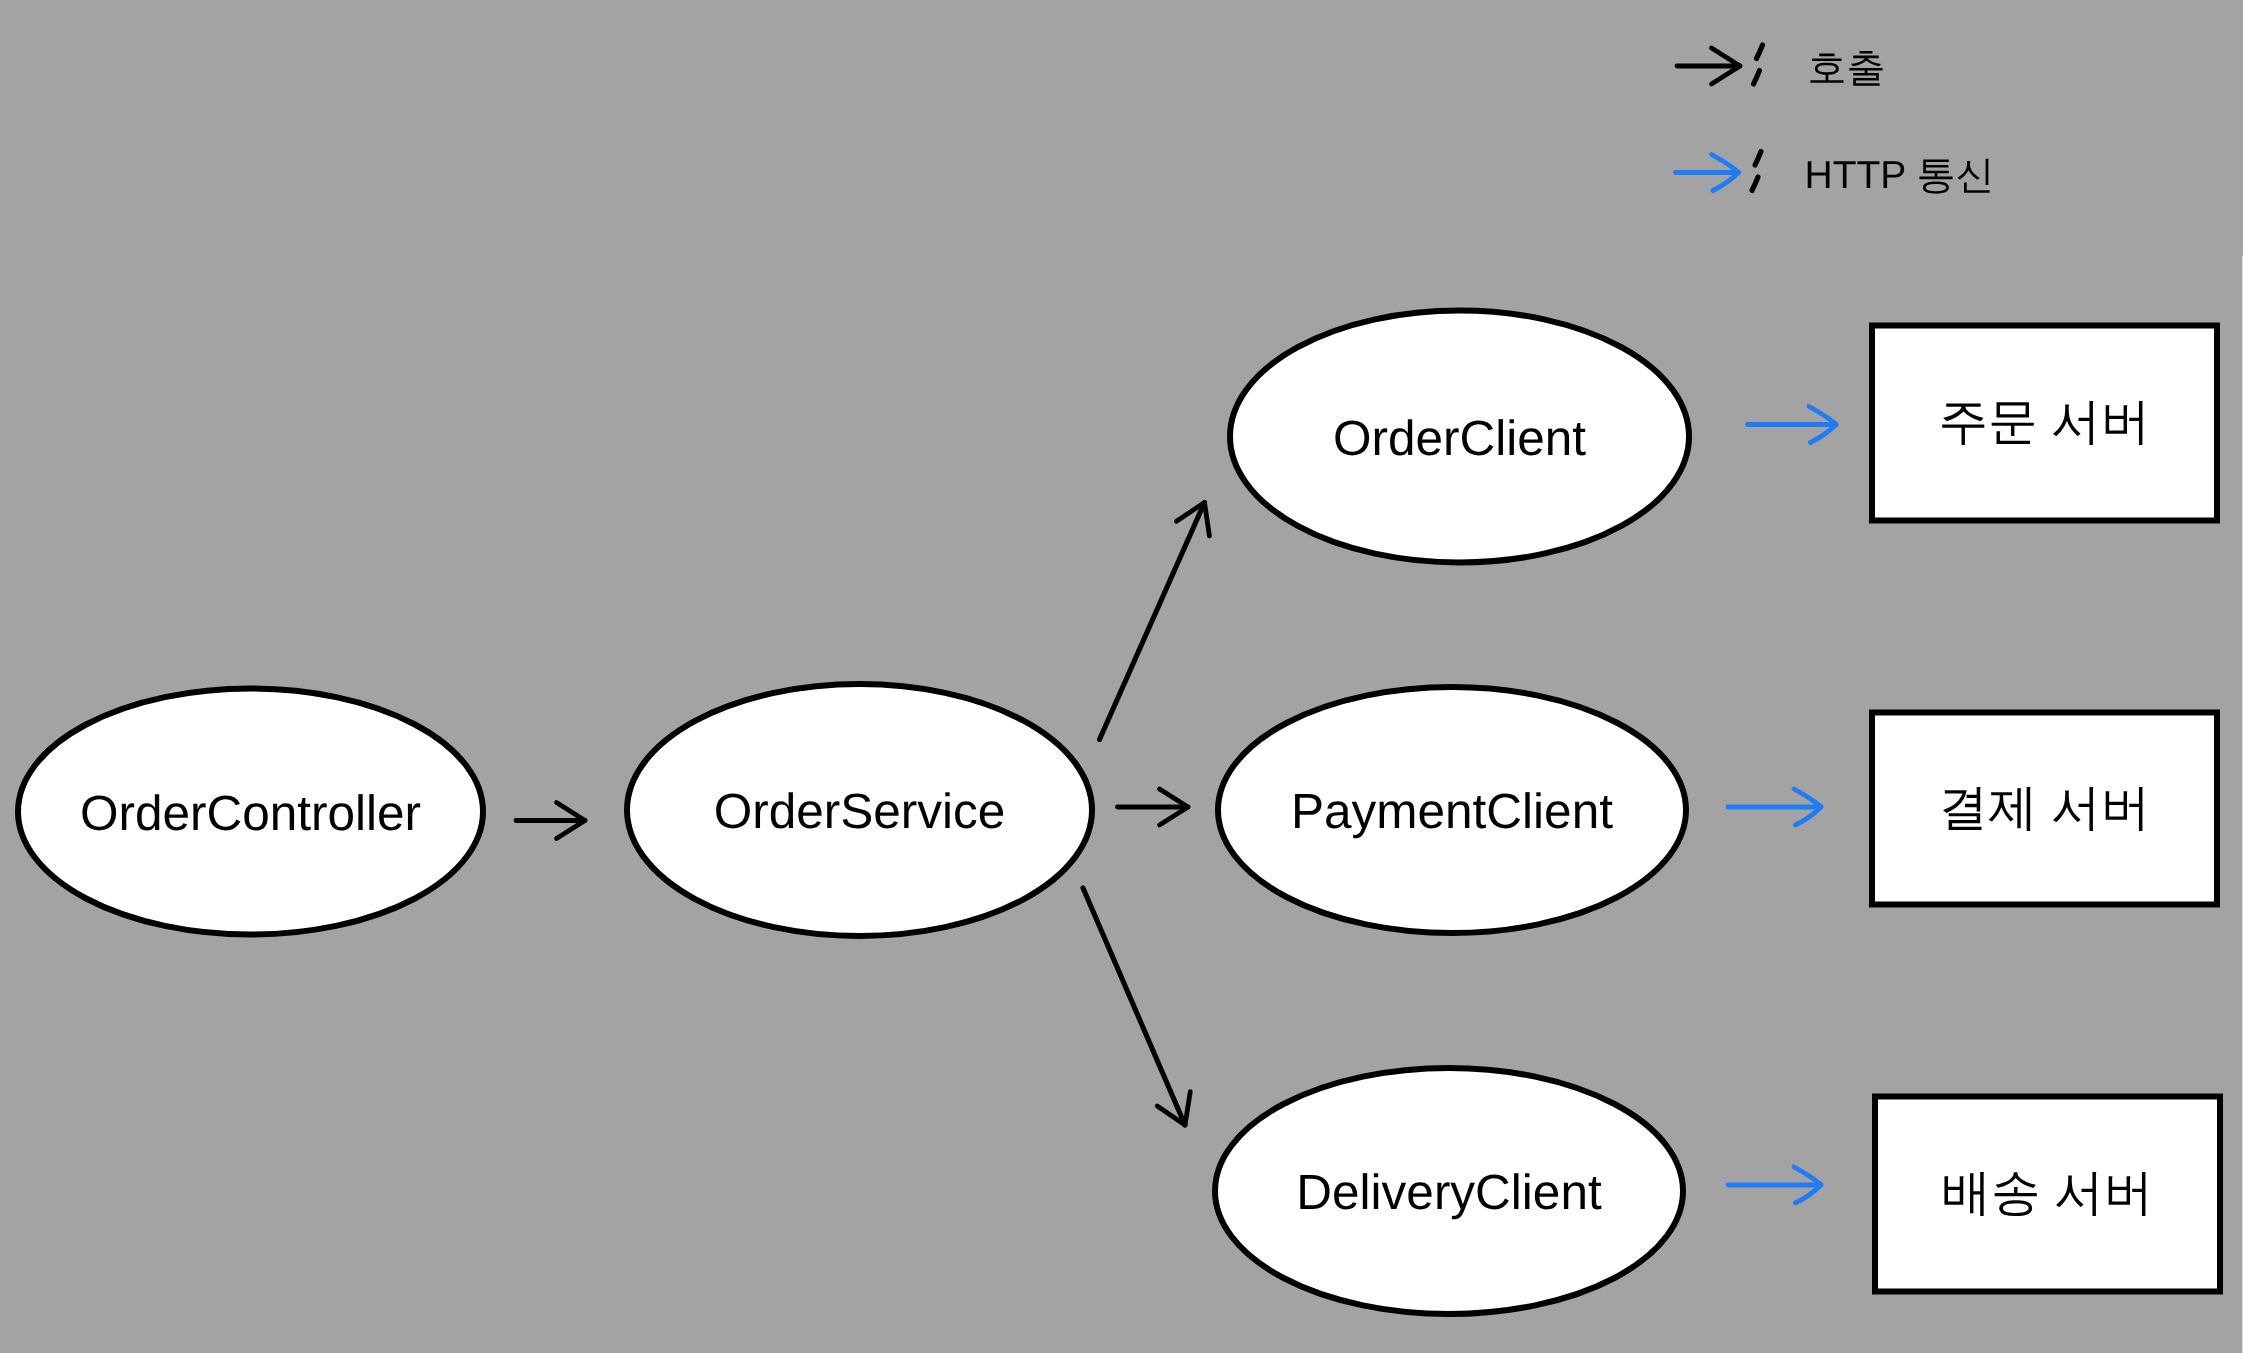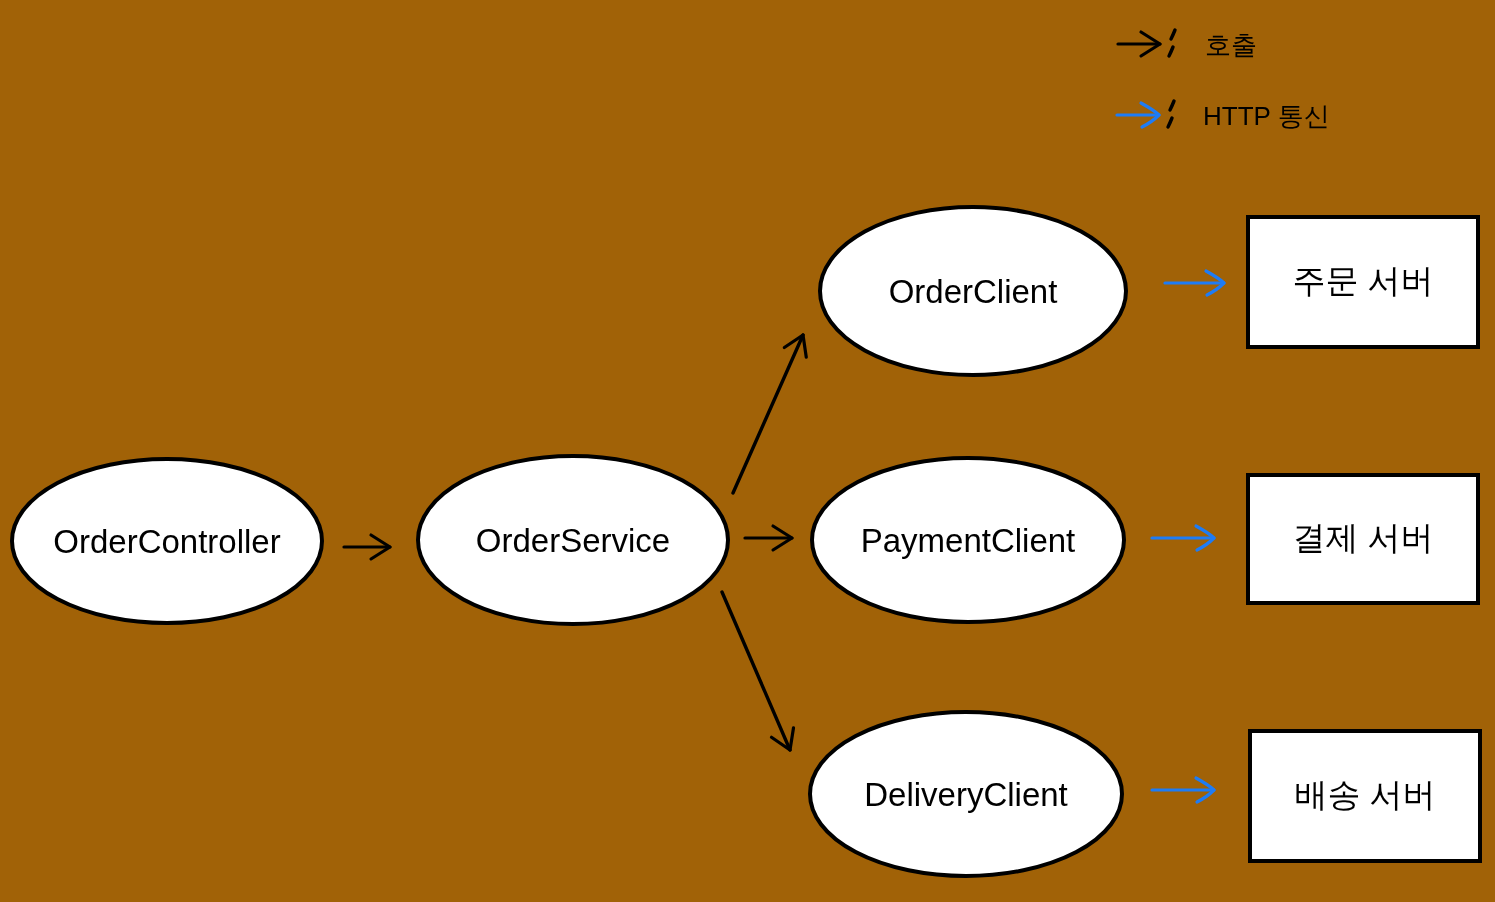--- a/index.html
+++ b/index.html
@@ -5,21 +5,21 @@
   html, body {
     margin: 0;
     padding: 0;
     background: #ffffff;
     font-family: "Liberation Sans", "DejaVu Sans", sans-serif;
   }
   .canvas {
     position: relative;
     width: 1495px;
     height: 902px;
-    background: #a16207;
+    background: #a3a3a3;
     overflow: hidden;
   }
   svg text {
     font-family: "Liberation Sans", "DejaVu Sans", sans-serif;
     fill: #000000;
   }
   .node-label { font-size: 33px; }
   .server-label { font-size: 33px; }
   .legend-label { font-size: 26px; }
 </style>

